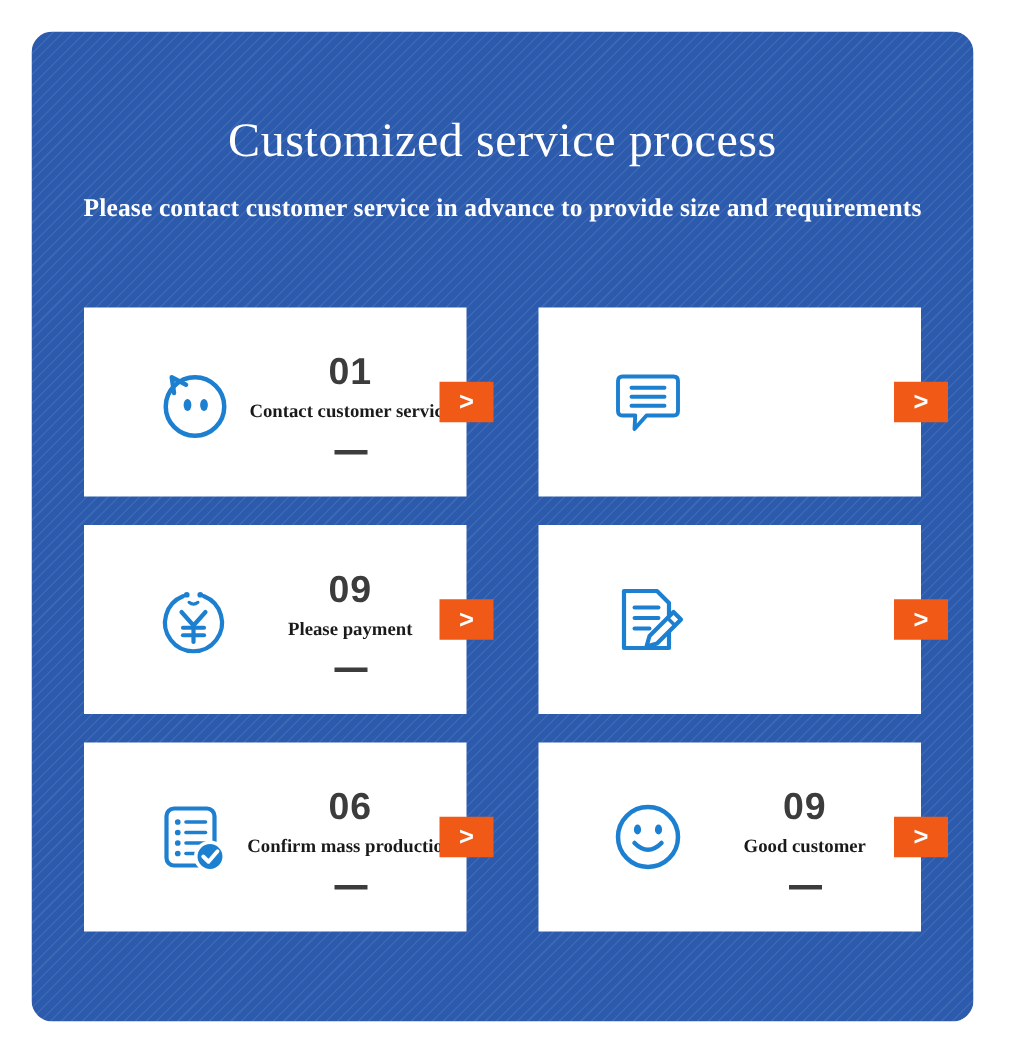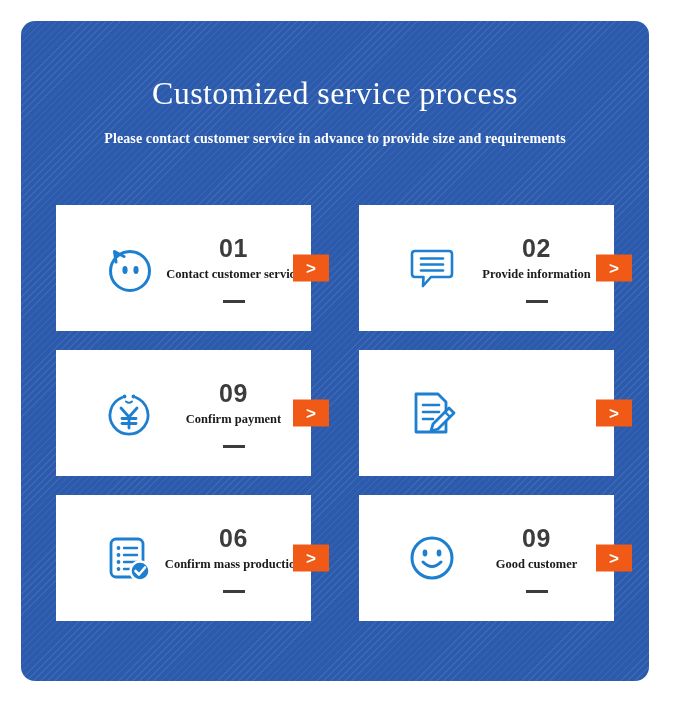--- a/index.html
+++ b/index.html
@@ -53,21 +53,21 @@
     font-size: 32px;
     font-weight: 400;
     color: #ffffff;
     letter-spacing: 0.4px;
     line-height: 38px;
   }
 
   .panel-subtitle {
     margin-top: 18px;
     font-family: "Liberation Serif", serif;
-    font-size: 14px;
+    font-size: 17px;
     font-weight: 700;
     color: #ffffff;
     letter-spacing: 0.1px;
     line-height: 18px;
   }
 
   
   .card-grid {
     position: absolute;
     left: 35px;
@@ -197,25 +197,20 @@
 
         <div class="card">
           <div class="card-icon">
             <svg width="54" height="54" viewBox="0 0 54 54" fill="none">
               <path d="M10 10 H44 Q47 10 47 13 V33 Q47 36 44 36 H26 L18 45 L18.5 36 H10 Q7 36 7 33 V13 Q7 10 10 10 Z" stroke="#1d7fd0" stroke-width="2.6" fill="none" stroke-linejoin="round"></path>
               <line x1="16" y1="17.5" x2="38" y2="17.5" stroke="#1d7fd0" stroke-width="2.6" stroke-linecap="round"></line>
               <line x1="16" y1="23.5" x2="38" y2="23.5" stroke="#1d7fd0" stroke-width="2.6" stroke-linecap="round"></line>
               <line x1="16" y1="29.5" x2="38" y2="29.5" stroke="#1d7fd0" stroke-width="2.6" stroke-linecap="round"></line>
             </svg>
           </div>
-          <div class="card-text">
-            <div class="card-number">02</div>
-            <div class="card-label">Provide information</div>
-            <div class="card-dash"></div>
-          </div>
           <div class="card-arrow">&gt;</div>
         </div>
 
       </div>
 
       <div class="card-row">
 
         <div class="card">
           <div class="card-icon">
             <svg width="54" height="54" viewBox="0 0 54 54" fill="none">
@@ -224,21 +219,21 @@
               <circle cx="31.5" cy="10.5" r="1.9" fill="#1d7fd0"></circle>
               <path d="M24 15.5 Q27 18 30 15.5" stroke="#1d7fd0" stroke-width="2" fill="none" stroke-linecap="round"></path>
               <path d="M19 22 L27 31 L35 22" stroke="#1d7fd0" stroke-width="2.8" fill="none" stroke-linecap="round" stroke-linejoin="round"></path>
               <line x1="27" y1="31" x2="27" y2="42" stroke="#1d7fd0" stroke-width="2.8" stroke-linecap="round"></line>
               <line x1="20" y1="32.5" x2="34" y2="32.5" stroke="#1d7fd0" stroke-width="2.8" stroke-linecap="round"></line>
               <line x1="20" y1="37.5" x2="34" y2="37.5" stroke="#1d7fd0" stroke-width="2.8" stroke-linecap="round"></line>
             </svg>
           </div>
           <div class="card-text">
             <div class="card-number">09</div>
-            <div class="card-label">Confirm payment</div>
+            <div class="card-label">Please payment</div>
             <div class="card-dash"></div>
           </div>
           <div class="card-arrow">&gt;</div>
         </div>
 
         <div class="card">
           <div class="card-icon">
             <svg width="54" height="54" viewBox="0 0 54 54" fill="none">
               <path d="M11 8 H33 L41 16 V46 H11 Z" stroke="#1d7fd0" stroke-width="2.8" fill="none" stroke-linejoin="round"></path>
               <line x1="18" y1="19" x2="34" y2="19" stroke="#1d7fd0" stroke-width="2.6" stroke-linecap="round"></line>

